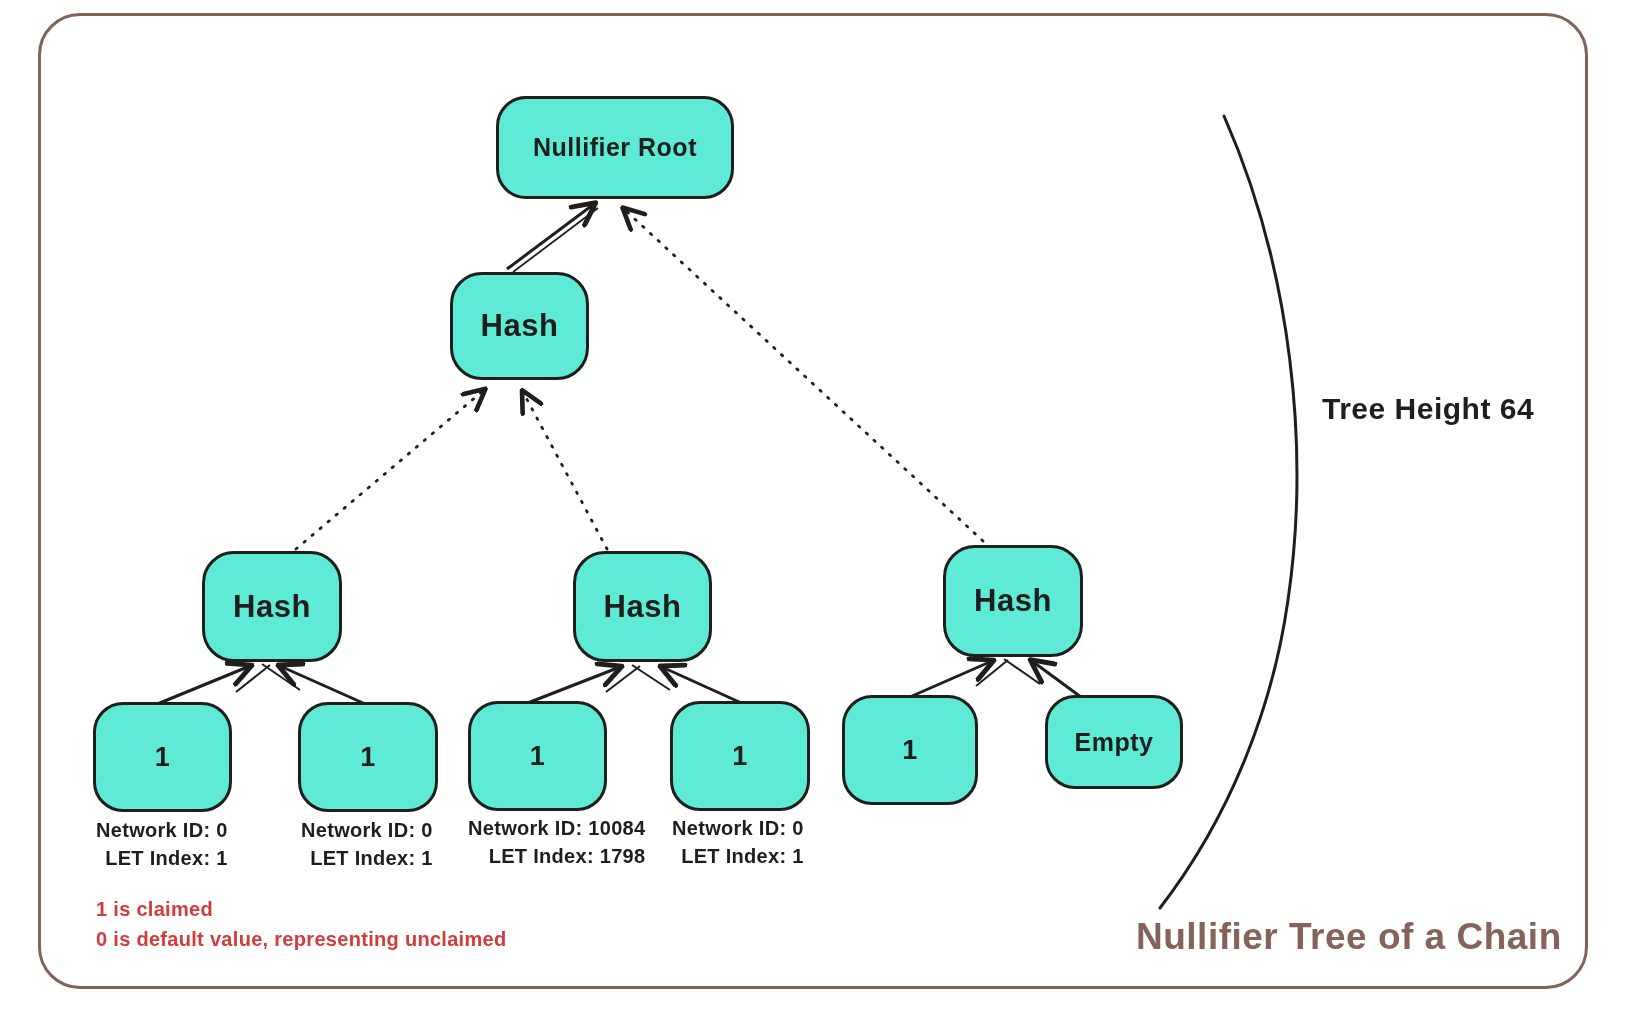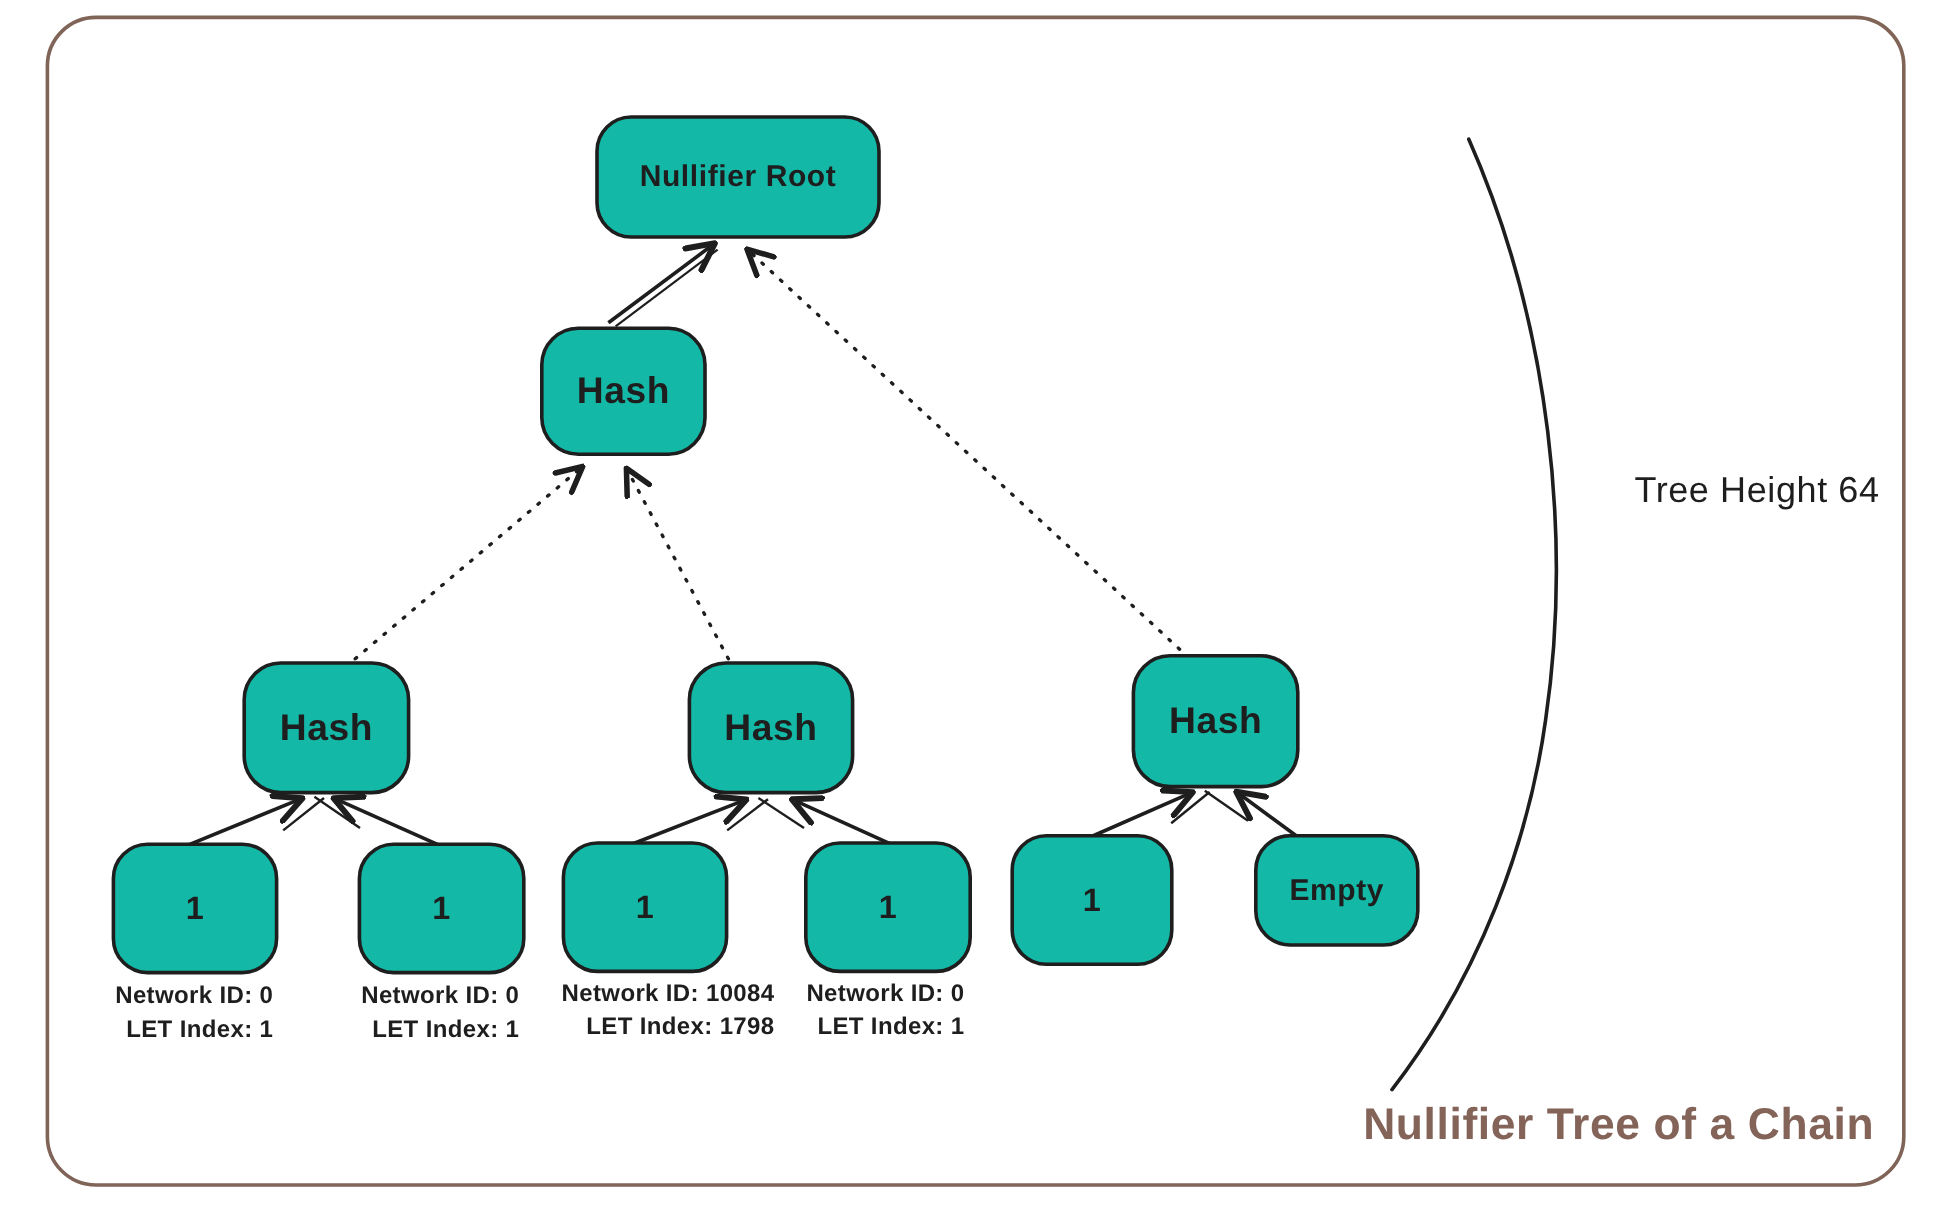--- a/index.html
+++ b/index.html
@@ -17,21 +17,21 @@
     border:3px solid #7f6457;
     border-radius:42px;
     box-sizing:border-box;
   }
   .connectors{position:absolute;left:0;top:0;width:1632px;height:1018px;}
   .node{
     position:absolute;
     box-sizing:border-box;
     border:3px solid #1e1e1e;
     border-radius:28px;
-    background:#14b8a6;
+    background:#5eead4;
     display:flex;align-items:center;justify-content:center;
     font-weight:600;
     letter-spacing:0.5px;
   }
   .node-root{left:496px;top:96px;width:238px;height:103px;font-size:25px;border-radius:30px;}
   .node-l2{left:450px;top:272px;width:139px;height:108px;font-size:31px;border-radius:32px;}
   .node-h1{left:202px;top:551px;width:140px;height:111px;font-size:31px;border-radius:32px;}
   .node-h2{left:573px;top:551px;width:139px;height:111px;font-size:31px;border-radius:32px;}
   .node-h3{left:943px;top:545px;width:140px;height:112px;font-size:31px;border-radius:32px;}
   .leaf{border-radius:30px;font-size:27px;}
@@ -55,21 +55,21 @@
   .label-4{left:672px;top:814px;}
   .label-5{left:845px;top:809px;}
   .note{
     position:absolute;left:96px;top:894px;
     color:#d33b3b;
     font-size:20px;font-weight:600;line-height:30px;
     letter-spacing:0.3px;white-space:nowrap;
   }
   .side-annotation{
     position:absolute;left:1322px;top:392px;
-    font-size:30px;font-weight:400;letter-spacing:0.5px;white-space:nowrap;margin-left:40px;
+    font-size:30px;font-weight:700;letter-spacing:0.5px;white-space:nowrap;
   }
   .caption{
     position:absolute;left:1136px;top:916px;
     color:#846358;
     font-size:37px;font-weight:600;letter-spacing:0.5px;white-space:nowrap;
   }
 </style>
 </head>
 <body>
 
@@ -157,18 +157,22 @@
   </div>
   <div class="leaf-label label-3">
     <div>Network ID: 10084</div>
     <div>LET Index: 1798</div>
   </div>
   <div class="leaf-label label-4">
     <div>Network ID: 0</div>
     <div>LET Index: 1</div>
   </div>
 
+  <div class="note">
+    <div>1 is claimed</div>
+    <div>0 is default value, representing unclaimed</div>
+  </div>
 
   <div class="side-annotation">Tree Height 64</div>
 
   <div class="caption">Nullifier Tree of a Chain</div>
 
 </div>
 
 </body></html>

